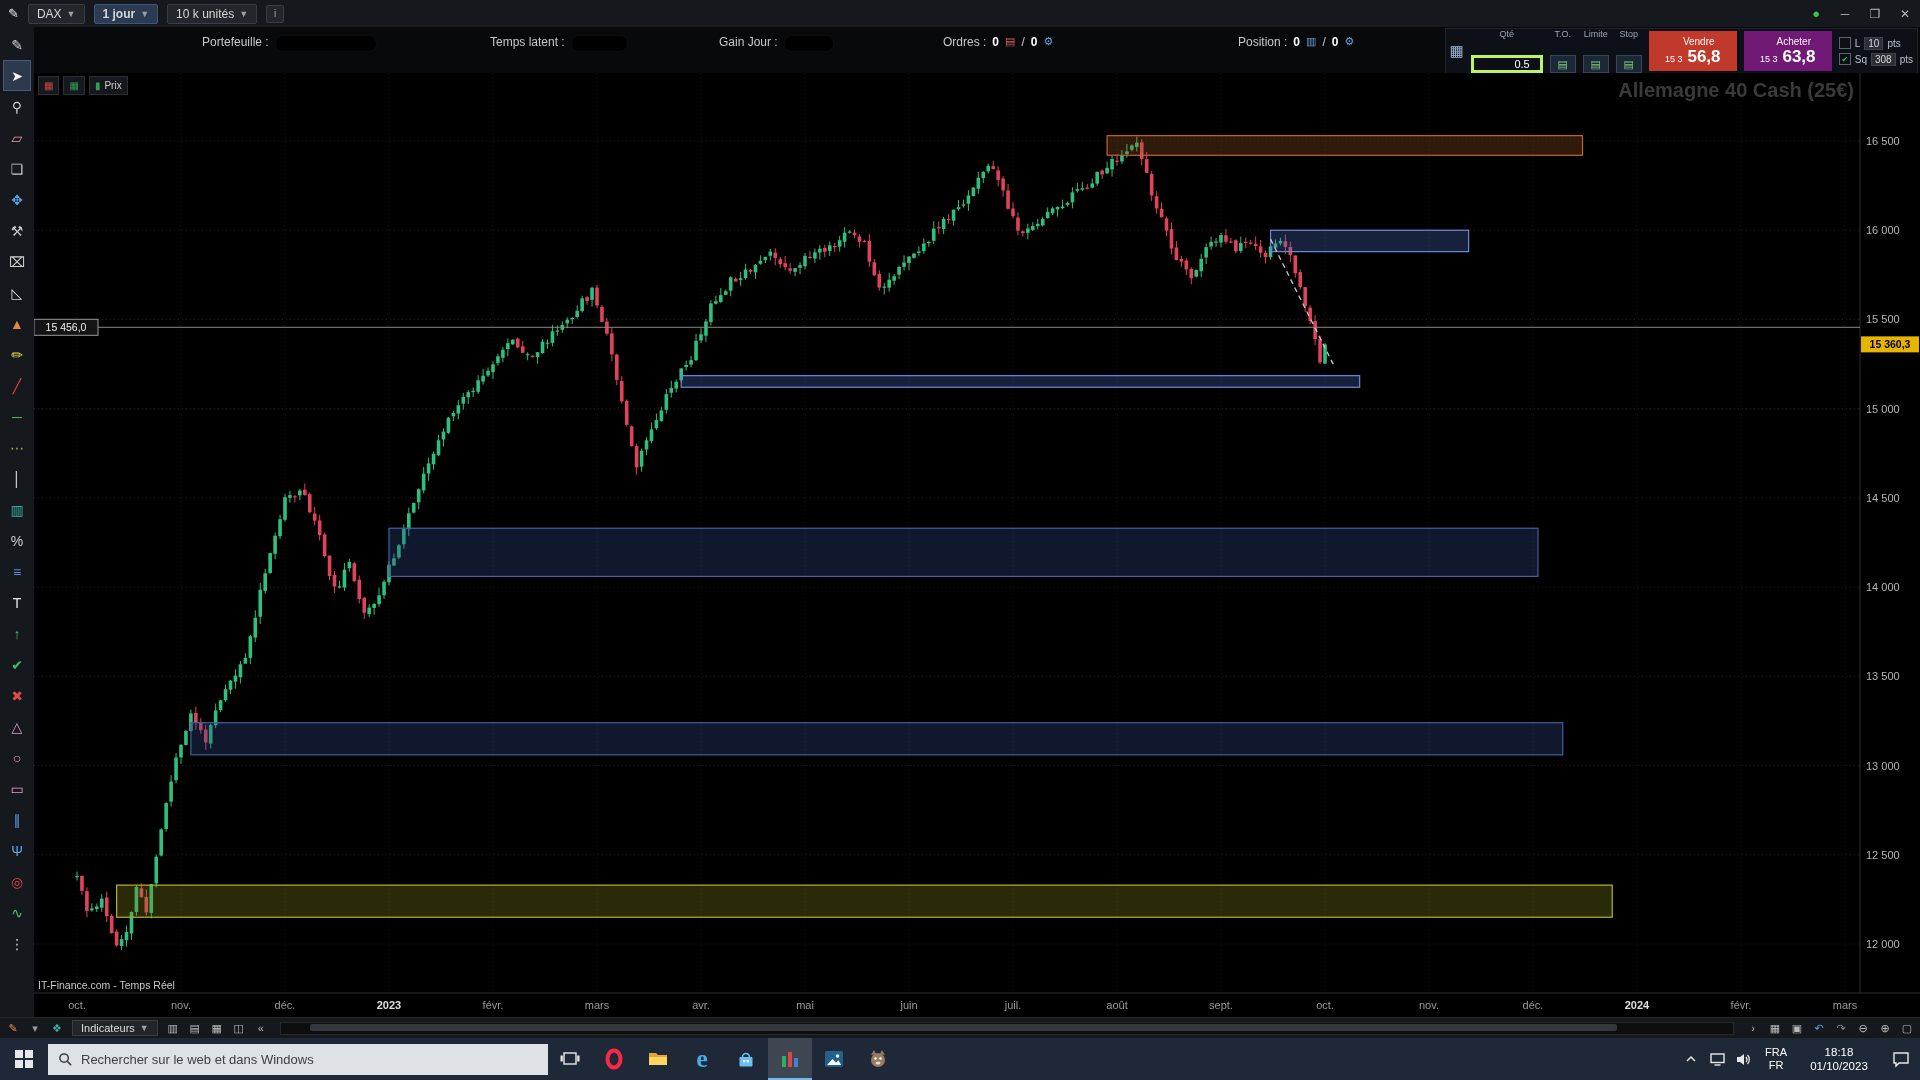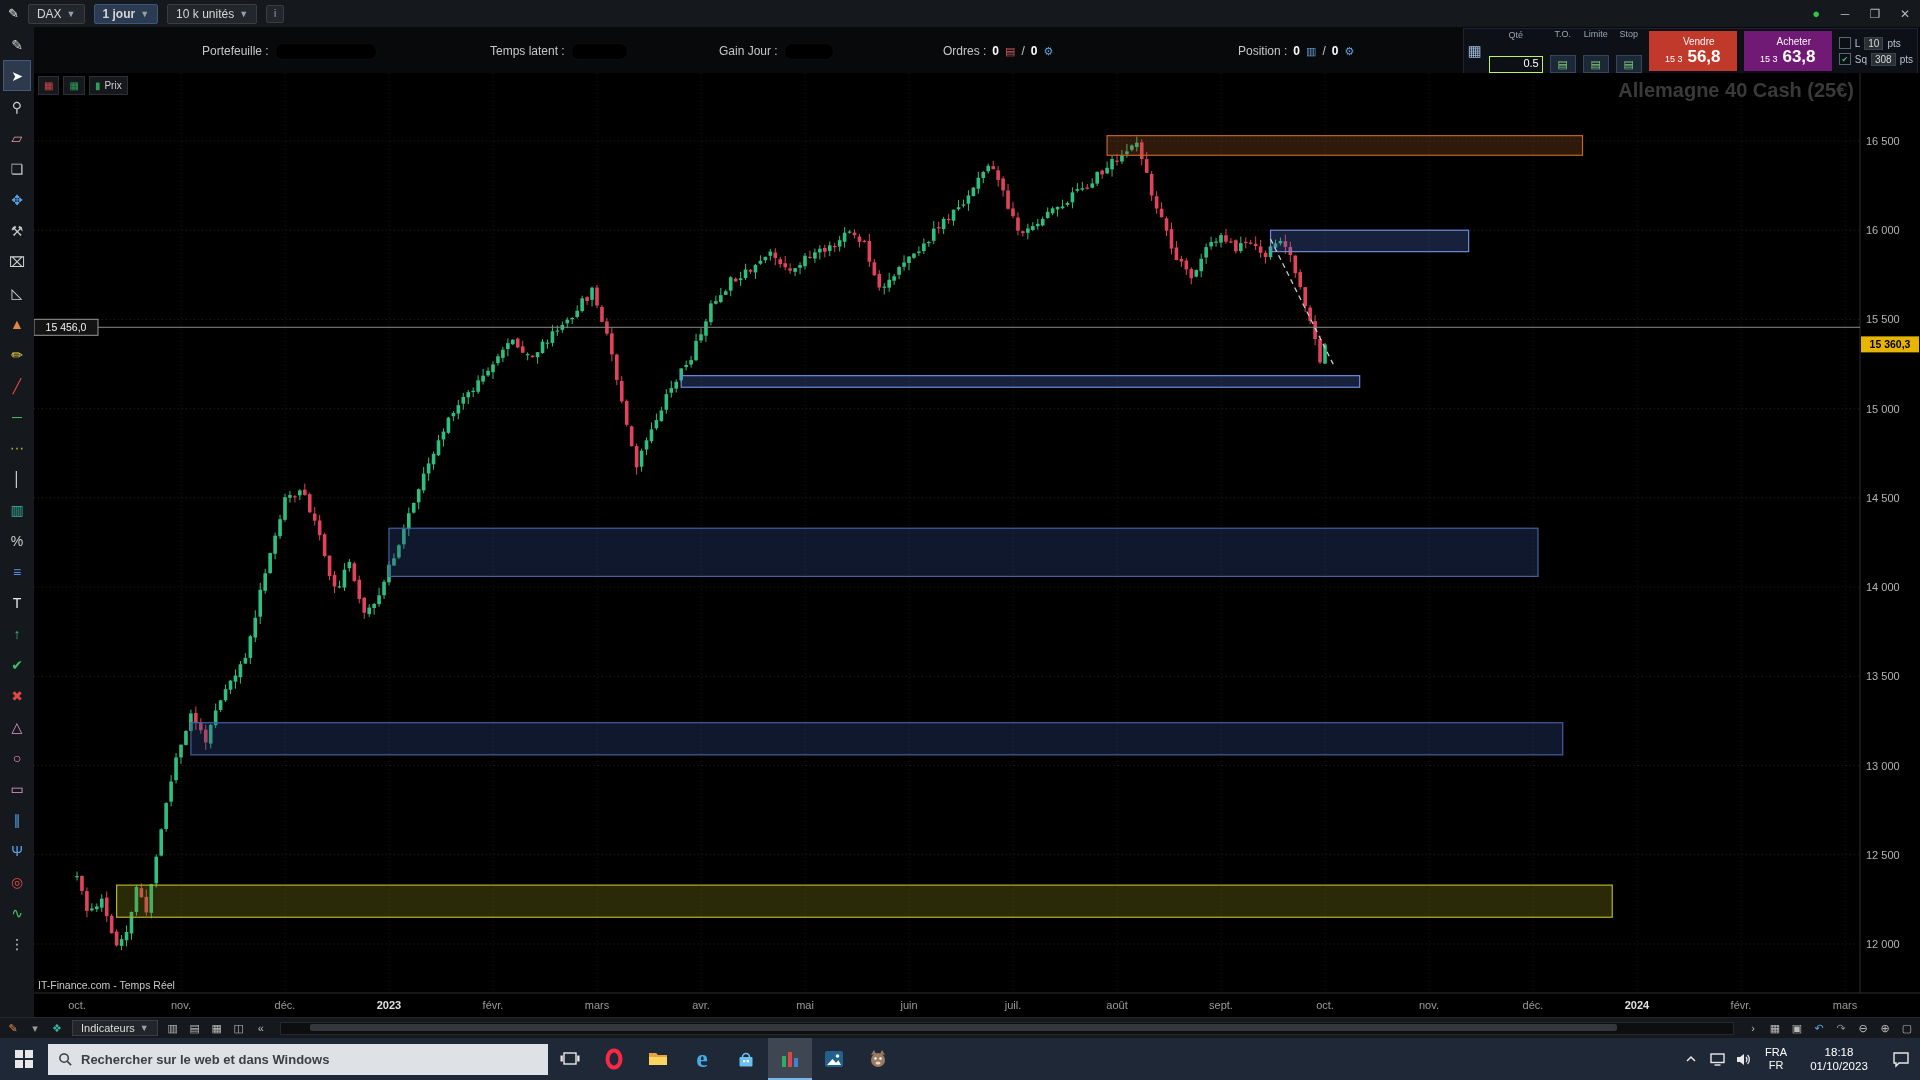--- a/index.html
+++ b/index.html
@@ -14,31 +14,31 @@
   .tb-btn.blue{background:#2a3b52;border-color:#3e557a;font-weight:bold;}
   .tb-caret{font-size:9px;color:#9aa0a8;}
   .tb-right{margin-left:auto;display:flex;align-items:center;}
   .winbtn{width:30px;height:26px;display:flex;align-items:center;justify-content:center;color:#b9b9b9;font-size:12px;}
   .conn-dot{color:#37c24a;font-size:13px;margin-right:10px;}
   .pencil-ico{color:#e8e8e8;font-size:13px;}
   .info-ico{color:#9aa0a8;border:1px solid #3a3d42;background:#23262b;width:16px;height:16px;
     display:flex;align-items:center;justify-content:center;border-radius:2px;font-size:10px;}
   
   #account-bar{left:34px;top:27px;width:1886px;height:46px;background:#07090b;color:#c8c8c8;font-size:12px;}
-  .acct-item{position:absolute;top:1px;height:46px;display:flex;align-items:center;gap:6px;}
+  .acct-item{position:absolute;top:8px;height:46px;display:flex;align-items:flex-start;gap:6px;}
   .blob{background:#000;border:1px solid rgba(255,255,255,0.05);border-radius:8px;height:15px;}
   .acct-val{color:#fff;font-weight:bold;}
   .mini-ico{font-size:11px;}
   
   #trade-panel{position:absolute;top:1px;right:2px;height:44px;display:flex;align-items:center;gap:7px;
     background:#0d1117;padding:0 4px;border:1px solid #1d2430;}
   .tp-col{display:flex;flex-direction:column;align-items:center;justify-content:center;gap:16px;height:100%;}
   .tp-label{font-size:9px;color:#9aa4b2;}
-  .tp-input{width:46px;height:15px;background:#0c0f14;border:1px solid #bef264;color:#fff;font-size:11px;
-    text-align:right;padding:0 3px;}
+  .tp-input{width:46px;height:15px;background:#0c0f14;border:3px solid #bef264;color:#fff;font-size:11px;
+    text-align:right;padding:0 10px;}
   .tp-icobtn{width:24px;height:18px;background:#1b2836;border:1px solid #35465c;display:flex;
     align-items:center;justify-content:center;color:#7fc97f;font-size:11px;}
   .tp-trade{width:88px;height:40px;display:flex;flex-direction:column;align-items:center;justify-content:center;color:#fff;}
   .tp-trade .hdr{font-size:10px;opacity:.95;margin-left:12px;}
   .tp-price{display:flex;align-items:baseline;gap:5px;}
   .tp-price .sm{font-size:9px;}
   .tp-price .big{font-size:17px;font-weight:bold;}
   .sell{background:#c0392b;}
   .buy{background:#701a75;}
   .tp-side{display:flex;flex-direction:column;gap:3px;font-size:10px;color:#b9c2ce;}
@@ -65,21 +65,21 @@
   .bt-btn{display:flex;align-items:center;gap:5px;background:#222529;border:1px solid #3a3d42;
     padding:1px 8px;color:#ddd;}
   #hscroll{flex:1;height:11px;background:#0c0e10;border:1px solid #26282c;position:relative;margin:0 4px;}
   #hscroll .thumb{position:absolute;left:2%;top:1px;height:7px;width:90%;background:#34383d;border-radius:2px;}
   
   #taskbar{left:0;top:1038px;width:1920px;height:42px;background:#1f2836;display:flex;align-items:center;color:#fff;}
   #start-btn{width:48px;height:42px;display:flex;align-items:center;justify-content:center;}
   .winlogo{display:grid;grid-template-columns:8px 8px;grid-template-rows:8px 8px;gap:2px;}
   .winlogo div{background:#e8e8e8;}
   #search-box{width:500px;height:31px;background:#dee1e6;display:flex;align-items:center;gap:8px;
-    padding:0 10px;box-sizing:border-box;color:#3c4043;font-size:13px;font-weight:bold;}
+    padding:0 10px;box-sizing:border-box;color:#3c4043;font-size:13px;}
   .app{width:44px;height:42px;display:flex;align-items:center;justify-content:center;}
   .app.active{background:rgba(255,255,255,0.14);box-shadow:inset 0 -2px 0 #76b9ed;}
   #tray{margin-left:auto;display:flex;align-items:center;height:42px;}
   .tray-ico{width:26px;height:42px;display:flex;align-items:center;justify-content:center;}
   #lang{width:40px;text-align:center;font-size:11px;line-height:13px;}
   #clock{width:86px;text-align:center;font-size:11.5px;line-height:14px;}
   .edge-e{font-size:26px;font-weight:bold;color:#42aee8;font-family:"Liberation Serif",serif;}
 </style>
 </head>
 <body>

